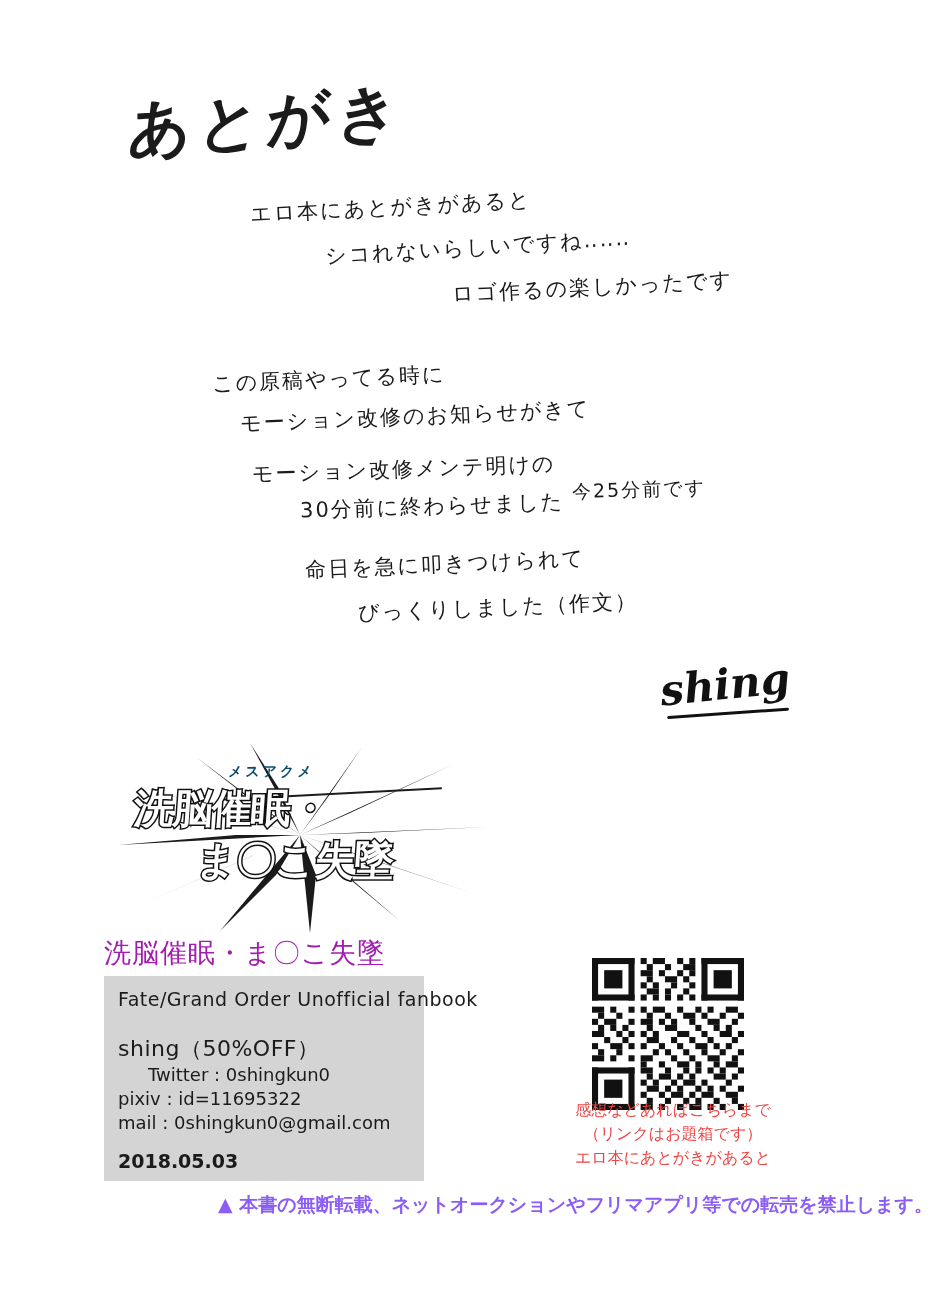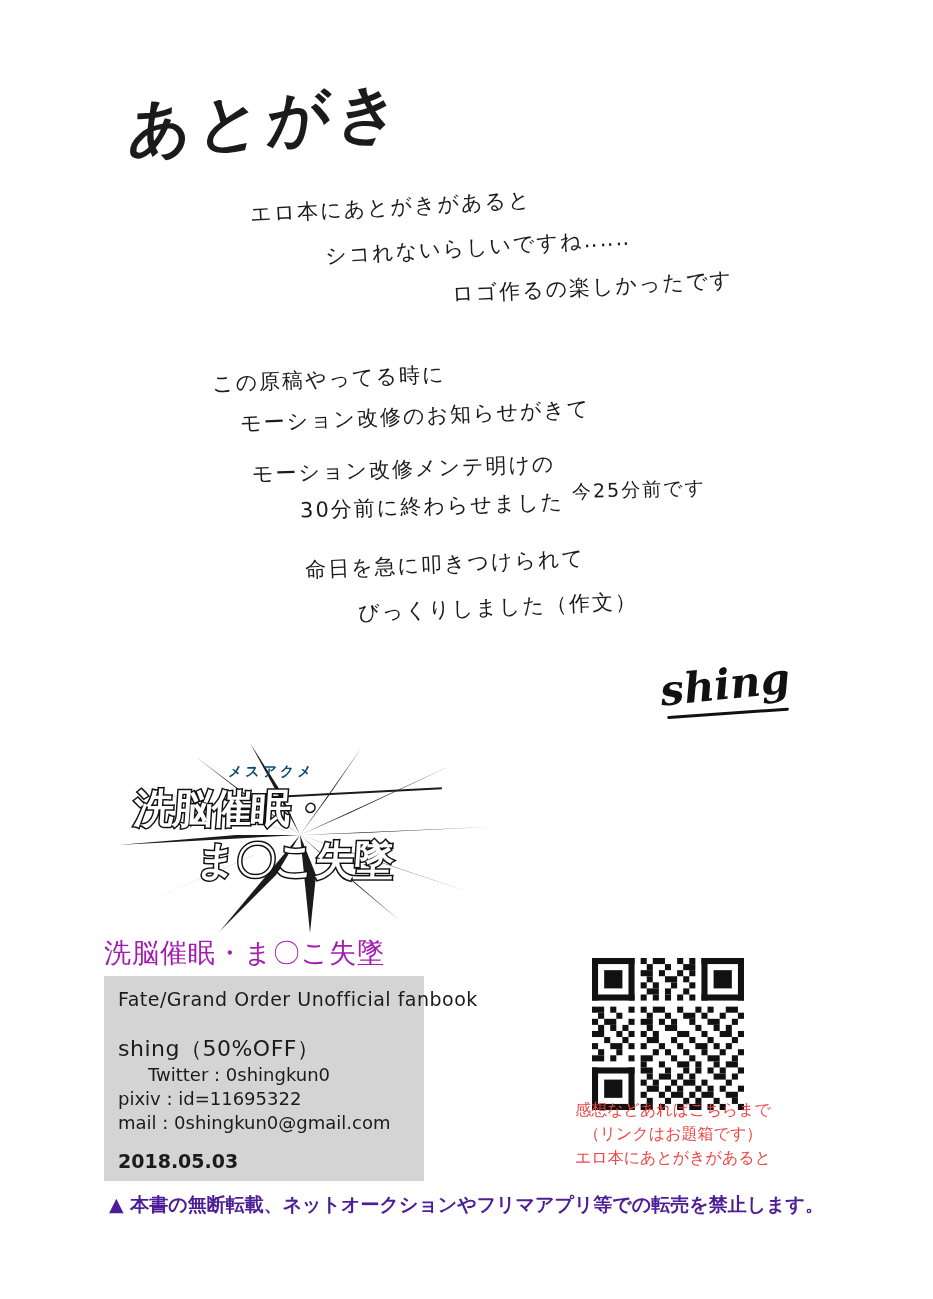--- a/index.html
+++ b/index.html
@@ -182,24 +182,24 @@
     color: #ef4444;
     font-family: "DejaVu Sans", sans-serif;
   }
 
   
   .footer-warning {
     position: absolute;
     left: 0;
     top: 1192px;
     width: 933px;
-    text-align: center;
+    text-align: right;
     font-size: 19px;
     font-weight: 700;
-    color: #4c1d95;
+    color: #8b5cf6;
     font-family: "DejaVu Sans", sans-serif;
   }
 </style>
 </head>
 <body>
 
 <div class="page">
 
   <div class="afterword-title">あとがき</div>
 

